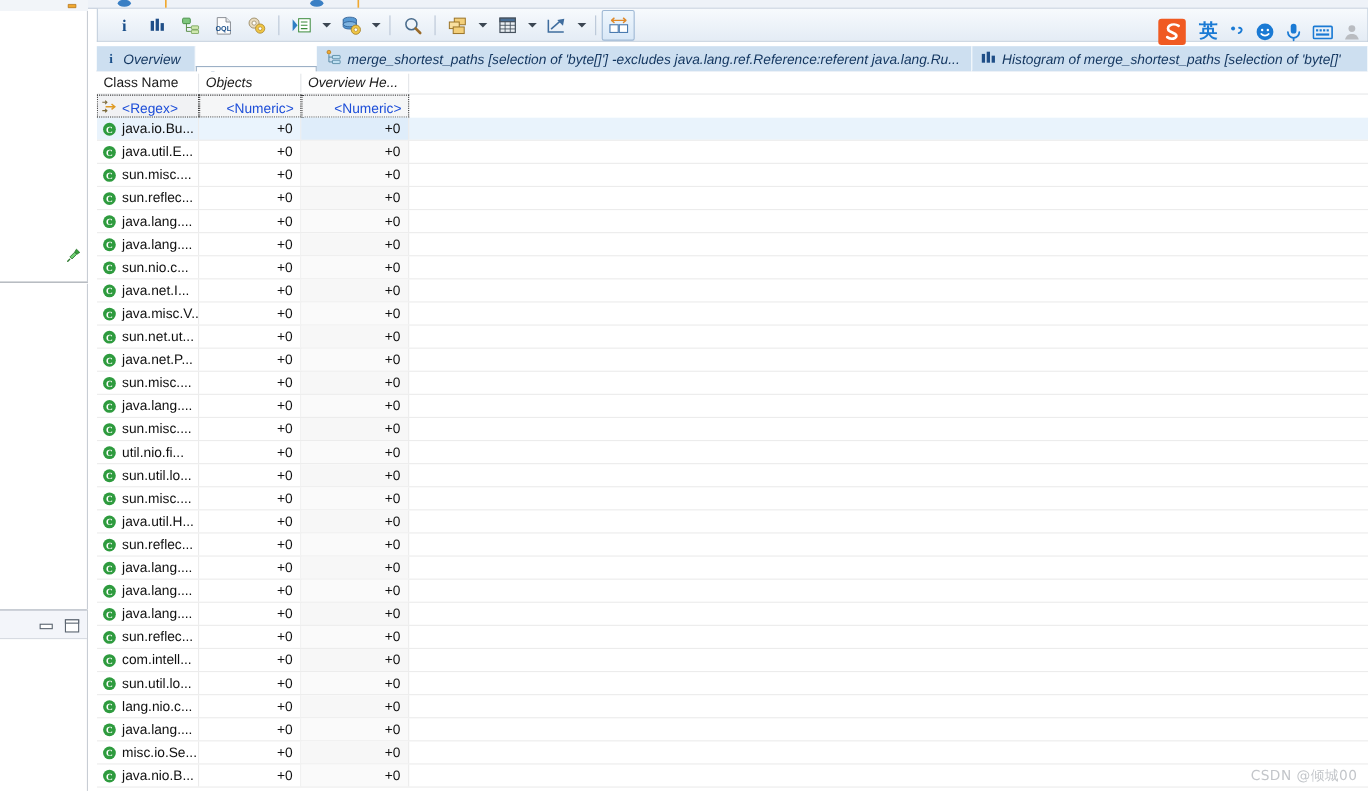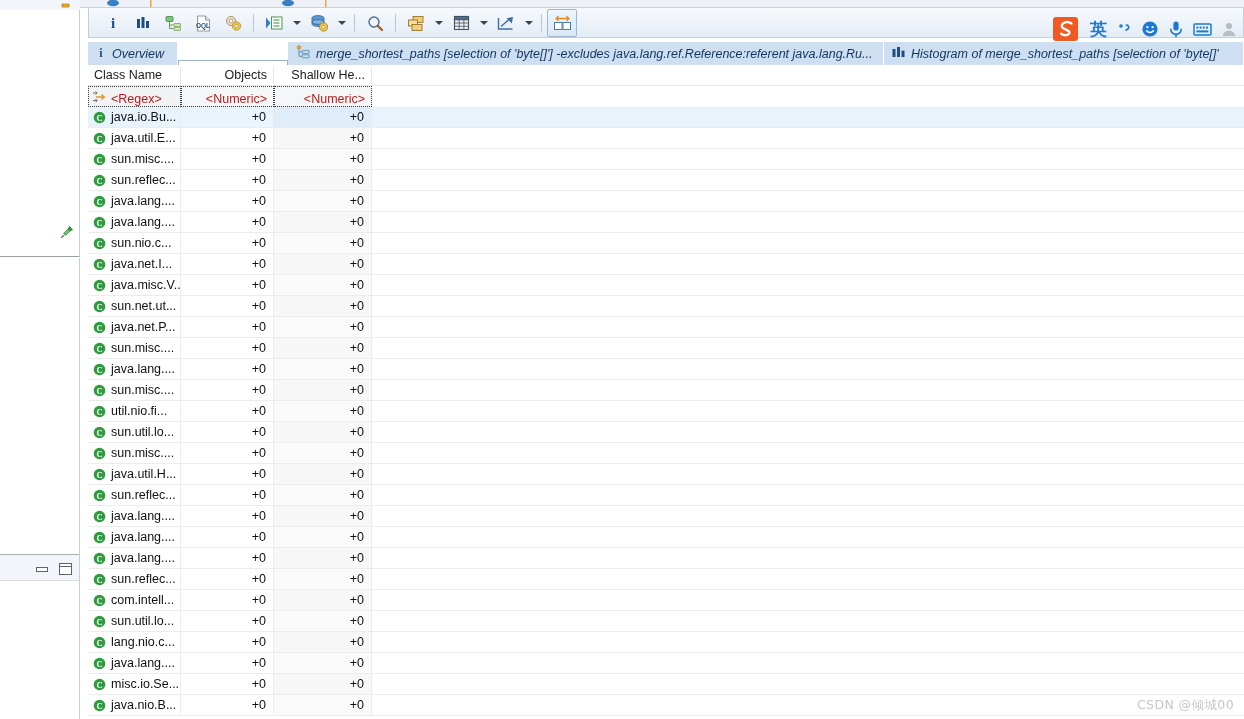--- a/index.html
+++ b/index.html
@@ -62,25 +62,25 @@
   .tab.inactive{background:#cddff0;border-right:1px solid #ffffff;}
   .tab.active{background:#ffffff;border:1px solid #9cb0c6;border-bottom:1px solid #ffffff;color:#0a2a52;}
   .tab .tlabel{font-size:12.5px;font-style:italic;}
   .tab .tclose{font-size:12px;color:#4a5a6e;margin-left:2px;}
   .tabchevron{position:absolute;width:11px;height:7px;cursor:pointer;}
 
   
   .table{position:absolute;left:8px;top:65px;width:1156px;height:654px;background:#ffffff;overflow:hidden;}
   .thead{position:absolute;left:0;top:0;width:1156px;height:21px;background:#ffffff;border-bottom:1px solid #e6e8ea;box-sizing:border-box;}
   .th{position:absolute;top:0;height:21px;line-height:21px;font-size:12.5px;color:#1a1a1a;box-sizing:border-box;padding:0 6px;cursor:pointer;}
-  .th.right{text-align:right;}
+  .th.right{text-align:left;font-style:italic;}
   .th-sep{position:absolute;top:2px;width:1px;height:17px;background:#e3e5e8;}
 
   .filterrow{position:absolute;left:0;top:21px;width:1156px;height:21px;}
-  .fcell{position:absolute;top:0;height:21px;line-height:21px;font-size:12.5px;color:#b91c1c;
+  .fcell{position:absolute;top:0;height:21px;line-height:21px;font-size:12.5px;color:#1d4ed8;
          box-sizing:border-box;border:1px dotted #3a3a3a;background:#f5f6f7;padding:2px 6px;cursor:text;}
   .fcell.c0{background:#f1f2f4;}
   .fcell.right{text-align:right;}
   .regex-icon{position:absolute;left:3px;top:3px;width:15px;height:14px;}
 
   .rows{position:absolute;left:0;top:42px;width:1156px;height:612px;}
   .row{position:absolute;left:0;width:1156px;height:21px;}
   .row .sep{position:absolute;left:0;top:20px;width:1156px;height:1px;background:#ececec;}
   .c-name{position:absolute;left:0;top:0;width:92px;height:20px;box-sizing:border-box;
           display:flex;align-items:center;gap:5px;padding-left:5px;overflow:hidden;}
@@ -416,21 +416,21 @@
       </div>
     </div>
 
     <div class="table">
 
       <div class="thead">
         <div class="th" style="left:0;width:92px;">Class Name</div>
         <div class="th-sep" style="left:92px;"></div>
         <div class="th right" style="left:93px;width:92px;">Objects</div>
         <div class="th-sep" style="left:185px;"></div>
-        <div class="th right" style="left:186px;width:97px;">Shallow He...</div>
+        <div class="th right" style="left:186px;width:97px;">Overview He...</div>
         <div class="th-sep" style="left:283px;"></div>
       </div>
 
       <div class="filterrow">
         <div class="fcell c0" style="left:0;width:93px;padding-left:22px;">
           <span class="regex-icon">
             <svg width="15" height="14" viewBox="0 0 15 14">
               <g stroke="#7b6a3a" stroke-width="1" fill="none">
                 <path d="M1 3h4M3.6 1.4 5.2 3 3.6 4.6"></path>
                 <path d="M1 10.6h4M3.6 9 5.2 10.6 3.6 12.2"></path>

